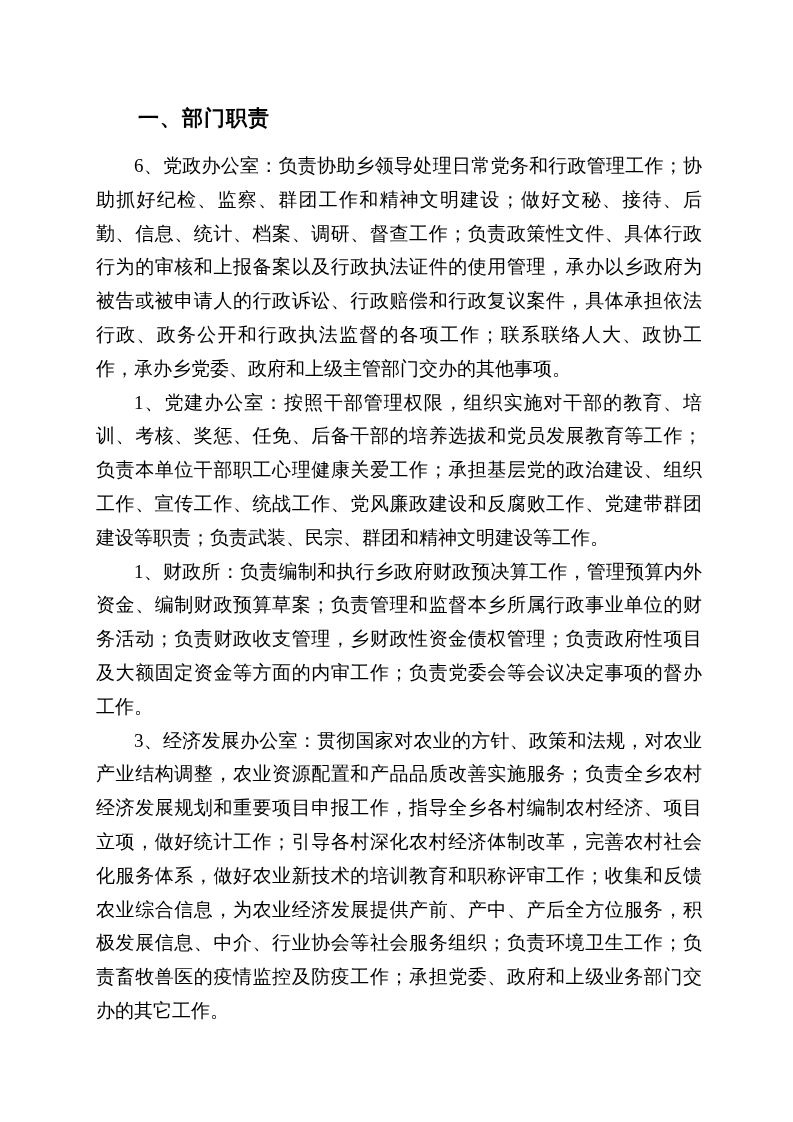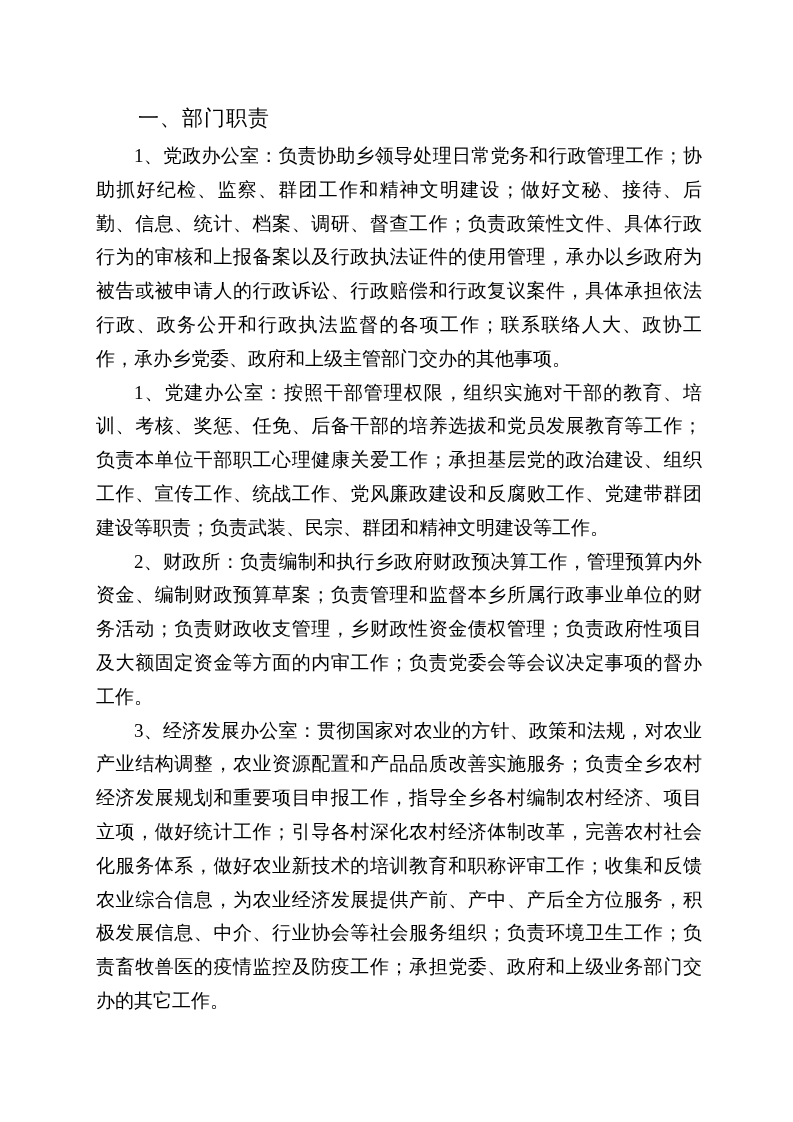--- a/index.html
+++ b/index.html
@@ -19,41 +19,41 @@
     left: 96px;
     top: 101px;
     width: 606px;
     color: #000000;
     font-family: "Liberation Serif", "DejaVu Serif", serif;
     font-size: 19px;
     line-height: 33.8px;
     text-align: justify;
   }
   .heading {
-    margin: 0 0 4px 0;
+    margin: 0 0 14px 0;
     font-family: "Liberation Sans", "DejaVu Sans", sans-serif;
-    font-weight: normal;
+    font-weight: bold;
     font-size: 21px;
     line-height: 34px;
     text-indent: 2em;
     text-align: left;
     letter-spacing: 1px;
   }
   .para {
     margin: 0;
     padding: 0;
     text-indent: 2em;
     word-break: normal;
     overflow-wrap: break-word;
   }
 </style>
 </head>
 <body>
 
 <div class="page">
   <div class="content">
     <h2 class="heading">一、部门职责</h2>
-    <p class="para">1、党政办公室：负责协助乡领导处理日常党务和行政管理工作；协助抓好纪检、监察、群团工作和精神文明建设；做好文秘、接待、后勤、信息、统计、档案、调研、督查工作；负责政策性文件、具体行政行为的审核和上报备案以及行政执法证件的使用管理，承办以乡政府为被告或被申请人的行政诉讼、行政赔偿和行政复议案件，具体承担依法行政、政务公开和行政执法监督的各项工作；联系联络人大、政协工作，承办乡党委、政府和上级主管部门交办的其他事项。</p>
+    <p class="para">6、党政办公室：负责协助乡领导处理日常党务和行政管理工作；协助抓好纪检、监察、群团工作和精神文明建设；做好文秘、接待、后勤、信息、统计、档案、调研、督查工作；负责政策性文件、具体行政行为的审核和上报备案以及行政执法证件的使用管理，承办以乡政府为被告或被申请人的行政诉讼、行政赔偿和行政复议案件，具体承担依法行政、政务公开和行政执法监督的各项工作；联系联络人大、政协工作，承办乡党委、政府和上级主管部门交办的其他事项。</p>
     <p class="para">1、党建办公室：按照干部管理权限，组织实施对干部的教育、培训、考核、奖惩、任免、后备干部的培养选拔和党员发展教育等工作；负责本单位干部职工心理健康关爱工作；承担基层党的政治建设、组织工作、宣传工作、统战工作、党风廉政建设和反腐败工作、党建带群团建设等职责；负责武装、民宗、群团和精神文明建设等工作。</p>
-    <p class="para">2、财政所：负责编制和执行乡政府财政预决算工作，管理预算内外资金、编制财政预算草案；负责管理和监督本乡所属行政事业单位的财务活动；负责财政收支管理，乡财政性资金债权管理；负责政府性项目及大额固定资金等方面的内审工作；负责党委会等会议决定事项的督办工作。</p>
+    <p class="para">1、财政所：负责编制和执行乡政府财政预决算工作，管理预算内外资金、编制财政预算草案；负责管理和监督本乡所属行政事业单位的财务活动；负责财政收支管理，乡财政性资金债权管理；负责政府性项目及大额固定资金等方面的内审工作；负责党委会等会议决定事项的督办工作。</p>
     <p class="para">3、经济发展办公室：贯彻国家对农业的方针、政策和法规，对农业产业结构调整，农业资源配置和产品品质改善实施服务；负责全乡农村经济发展规划和重要项目申报工作，指导全乡各村编制农村经济、项目立项，做好统计工作；引导各村深化农村经济体制改革，完善农村社会化服务体系，做好农业新技术的培训教育和职称评审工作；收集和反馈农业综合信息，为农业经济发展提供产前、产中、产后全方位服务，积极发展信息、中介、行业协会等社会服务组织；负责环境卫生工作；负责畜牧兽医的疫情监控及防疫工作；承担党委、政府和上级业务部门交办的其它工作。</p>
   </div>
 </div>
 
 </body></html>

